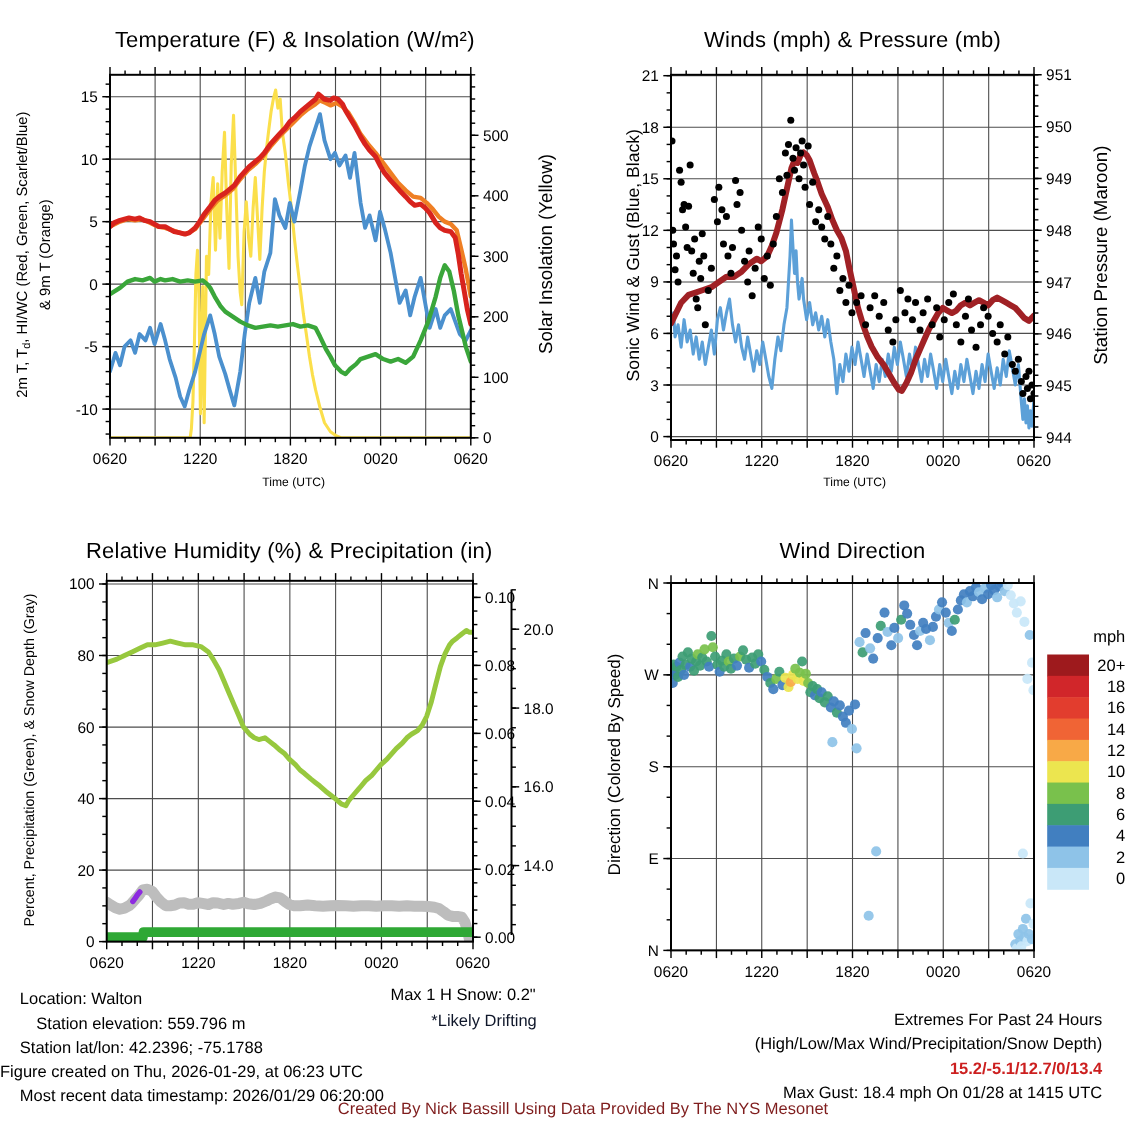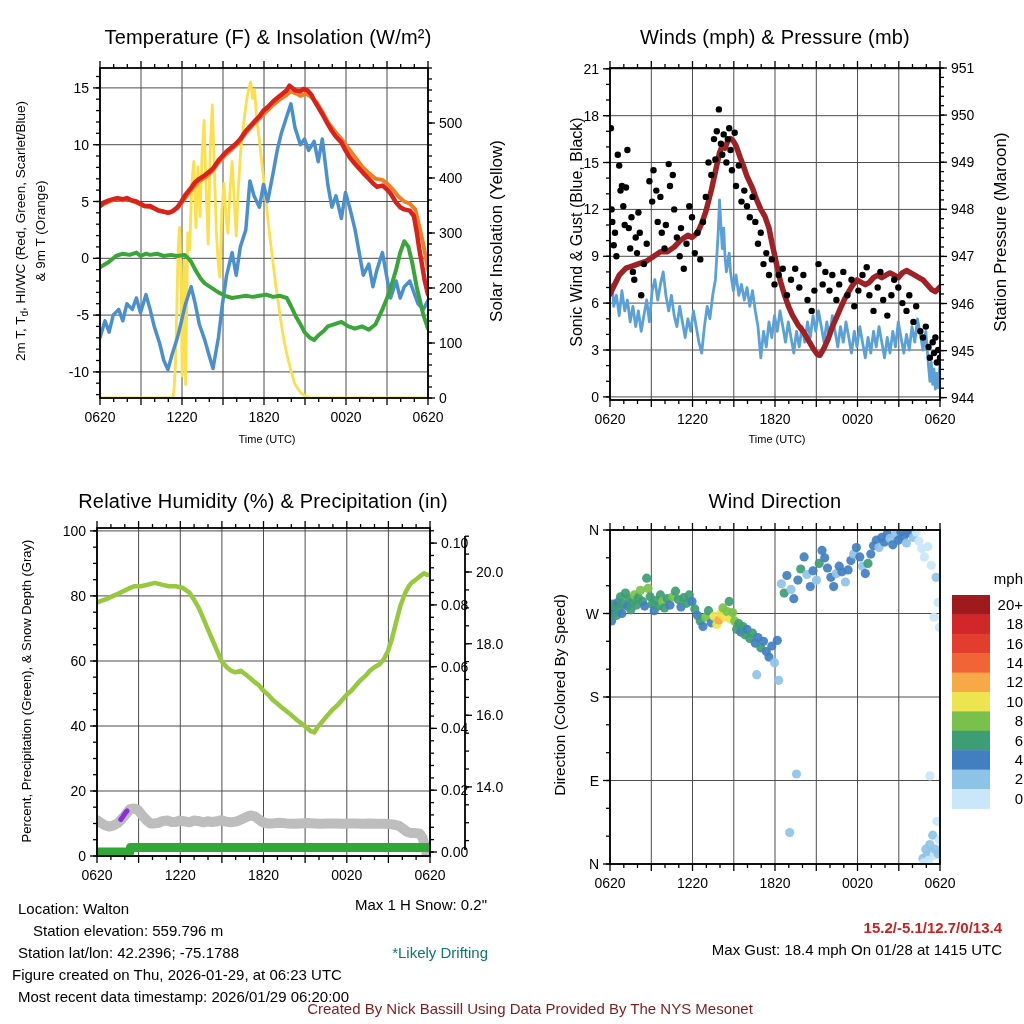--- a/index.html
+++ b/index.html
@@ -1005,25 +1005,27 @@
   <div class="vlabel" style="left:831px;top:224px;width:340px;font-size:17px;">Station Pressure (Maroon)</div>
   <div class="vlabel" style="left:-143px;top:683px;width:340px;font-size:13px;">Percent, Precipitation (Green), &amp; Snow Depth (Gray)</div>
   <div class="vlabel" style="left:390px;top:687px;width:340px;font-size:15.5px;">Direction (Colored By Speed)</div>
 
   <div class="abs xlabel" style="left:167px;top:433px;width:200px;">Time (UTC)</div>
   <div class="abs xlabel" style="left:677px;top:433px;width:200px;">Time (UTC)</div>
 
   <div class="abs footer-line" style="left:18px;top:898px;">Location: Walton</div>
   <div class="abs footer-line" style="left:18px;top:920px;margin-left:15px;">Station elevation: 559.796 m</div>
   <div class="abs footer-line" style="left:18px;top:942px;">Station lat/lon: 42.2396; -75.1788</div>
-  <div class="abs footer-line" style="left:12px;top:964px;">Figure created on Thu, 2026-01-29, at 06:23 UTC</div>
+  <div class="abs footer-line" style="left:0;top:964px;">Figure created on Thu, 2026-01-29, at 06:23 UTC</div>
   <div class="abs footer-line" style="left:18px;top:986px;">Most recent data timestamp: 2026/01/29 06:20:00</div>
 
   <div class="abs footer-line right-align" style="right:537px;top:894px;width:220px;">Max 1 H Snow: 0.2"</div>
-  <div class="abs drift right-align" style="right:536px;top:944px;width:220px;color:#0f766e;">*Likely Drifting</div>
+  <div class="abs drift right-align" style="right:536px;top:920px;width:220px;color:#0f172a;">*Likely Drifting</div>
 
   <div class="abs right-align" style="right:22px;top:917px;width:480px;">
+    <div class="footer-line">Extremes For Past 24 Hours</div>
+    <div class="footer-line">(High/Low/Max Wind/Precipitation/Snow Depth)</div>
     <div class="footer-line extremes-values" style="color:#cc1f1f;">15.2/-5.1/12.7/0/13.4</div>
     <div class="footer-line">Max Gust: 18.4 mph On 01/28 at 1415 UTC</div>
   </div>
 
   <div class="abs credit" style="left:302px;top:1000px;width:456px;color:#7f1d1d;">Created By Nick Bassill Using Data Provided By The NYS Mesonet</div>
 </div>
 
 </body></html>

